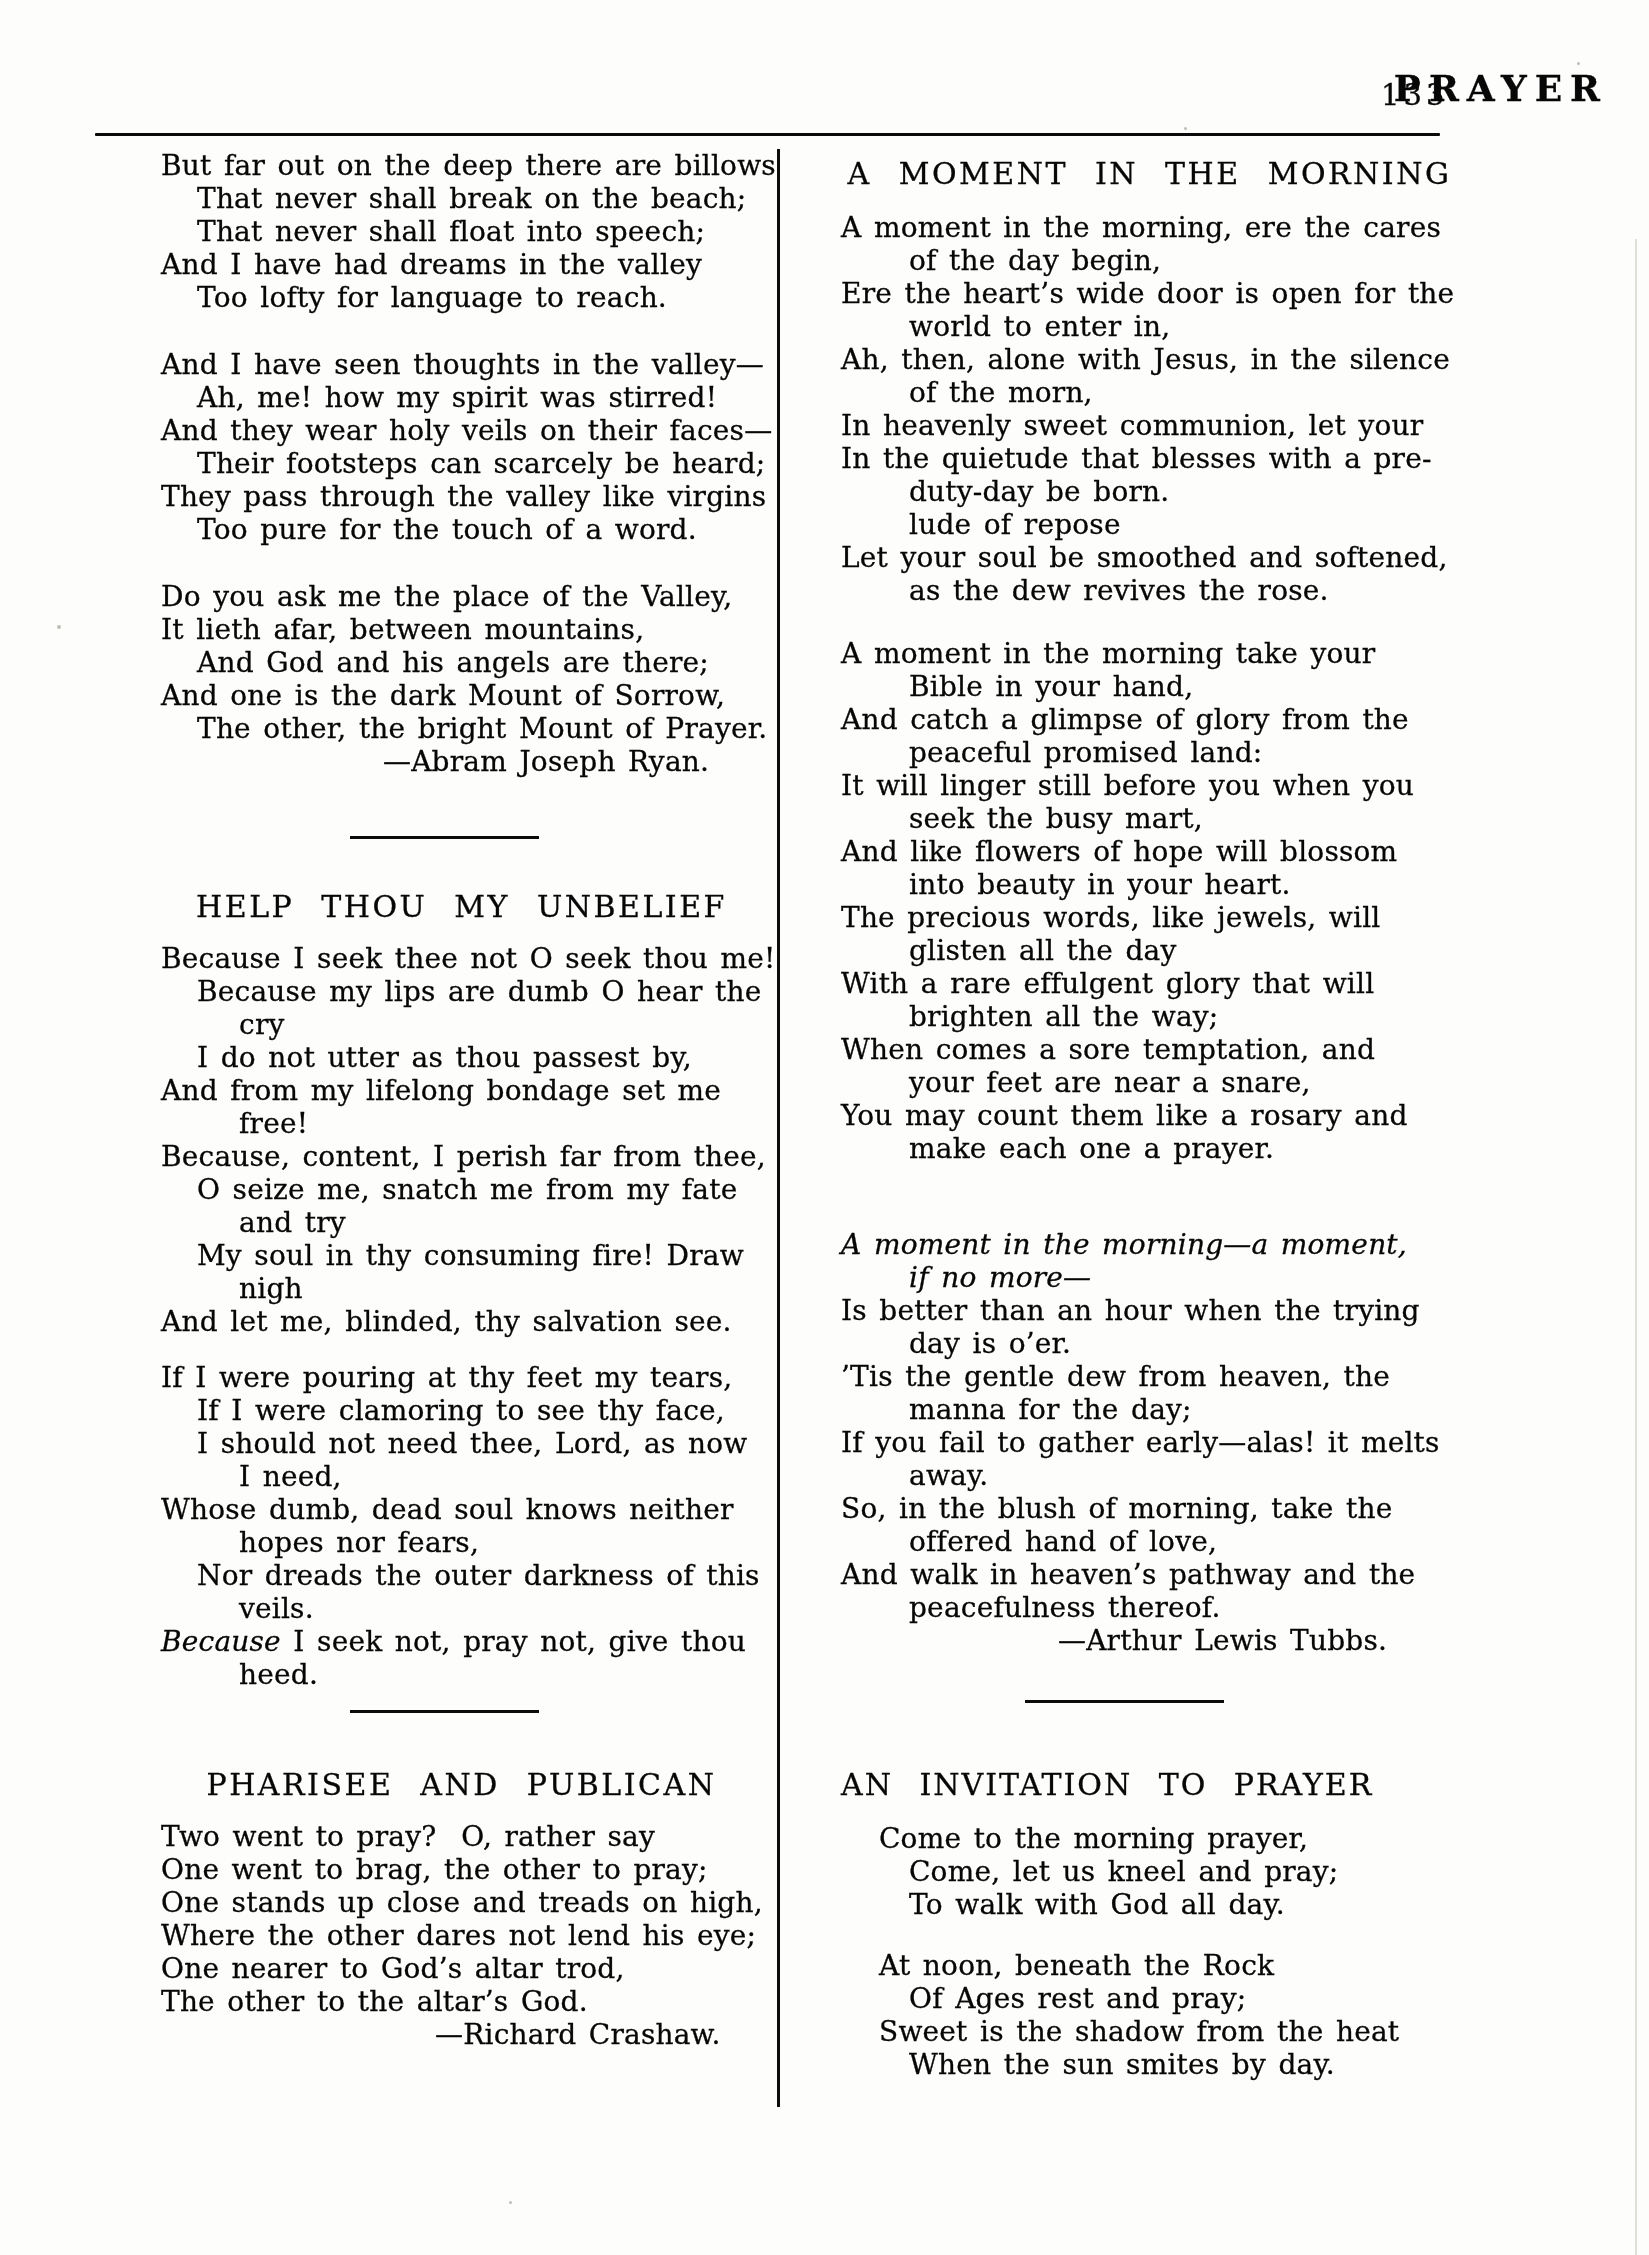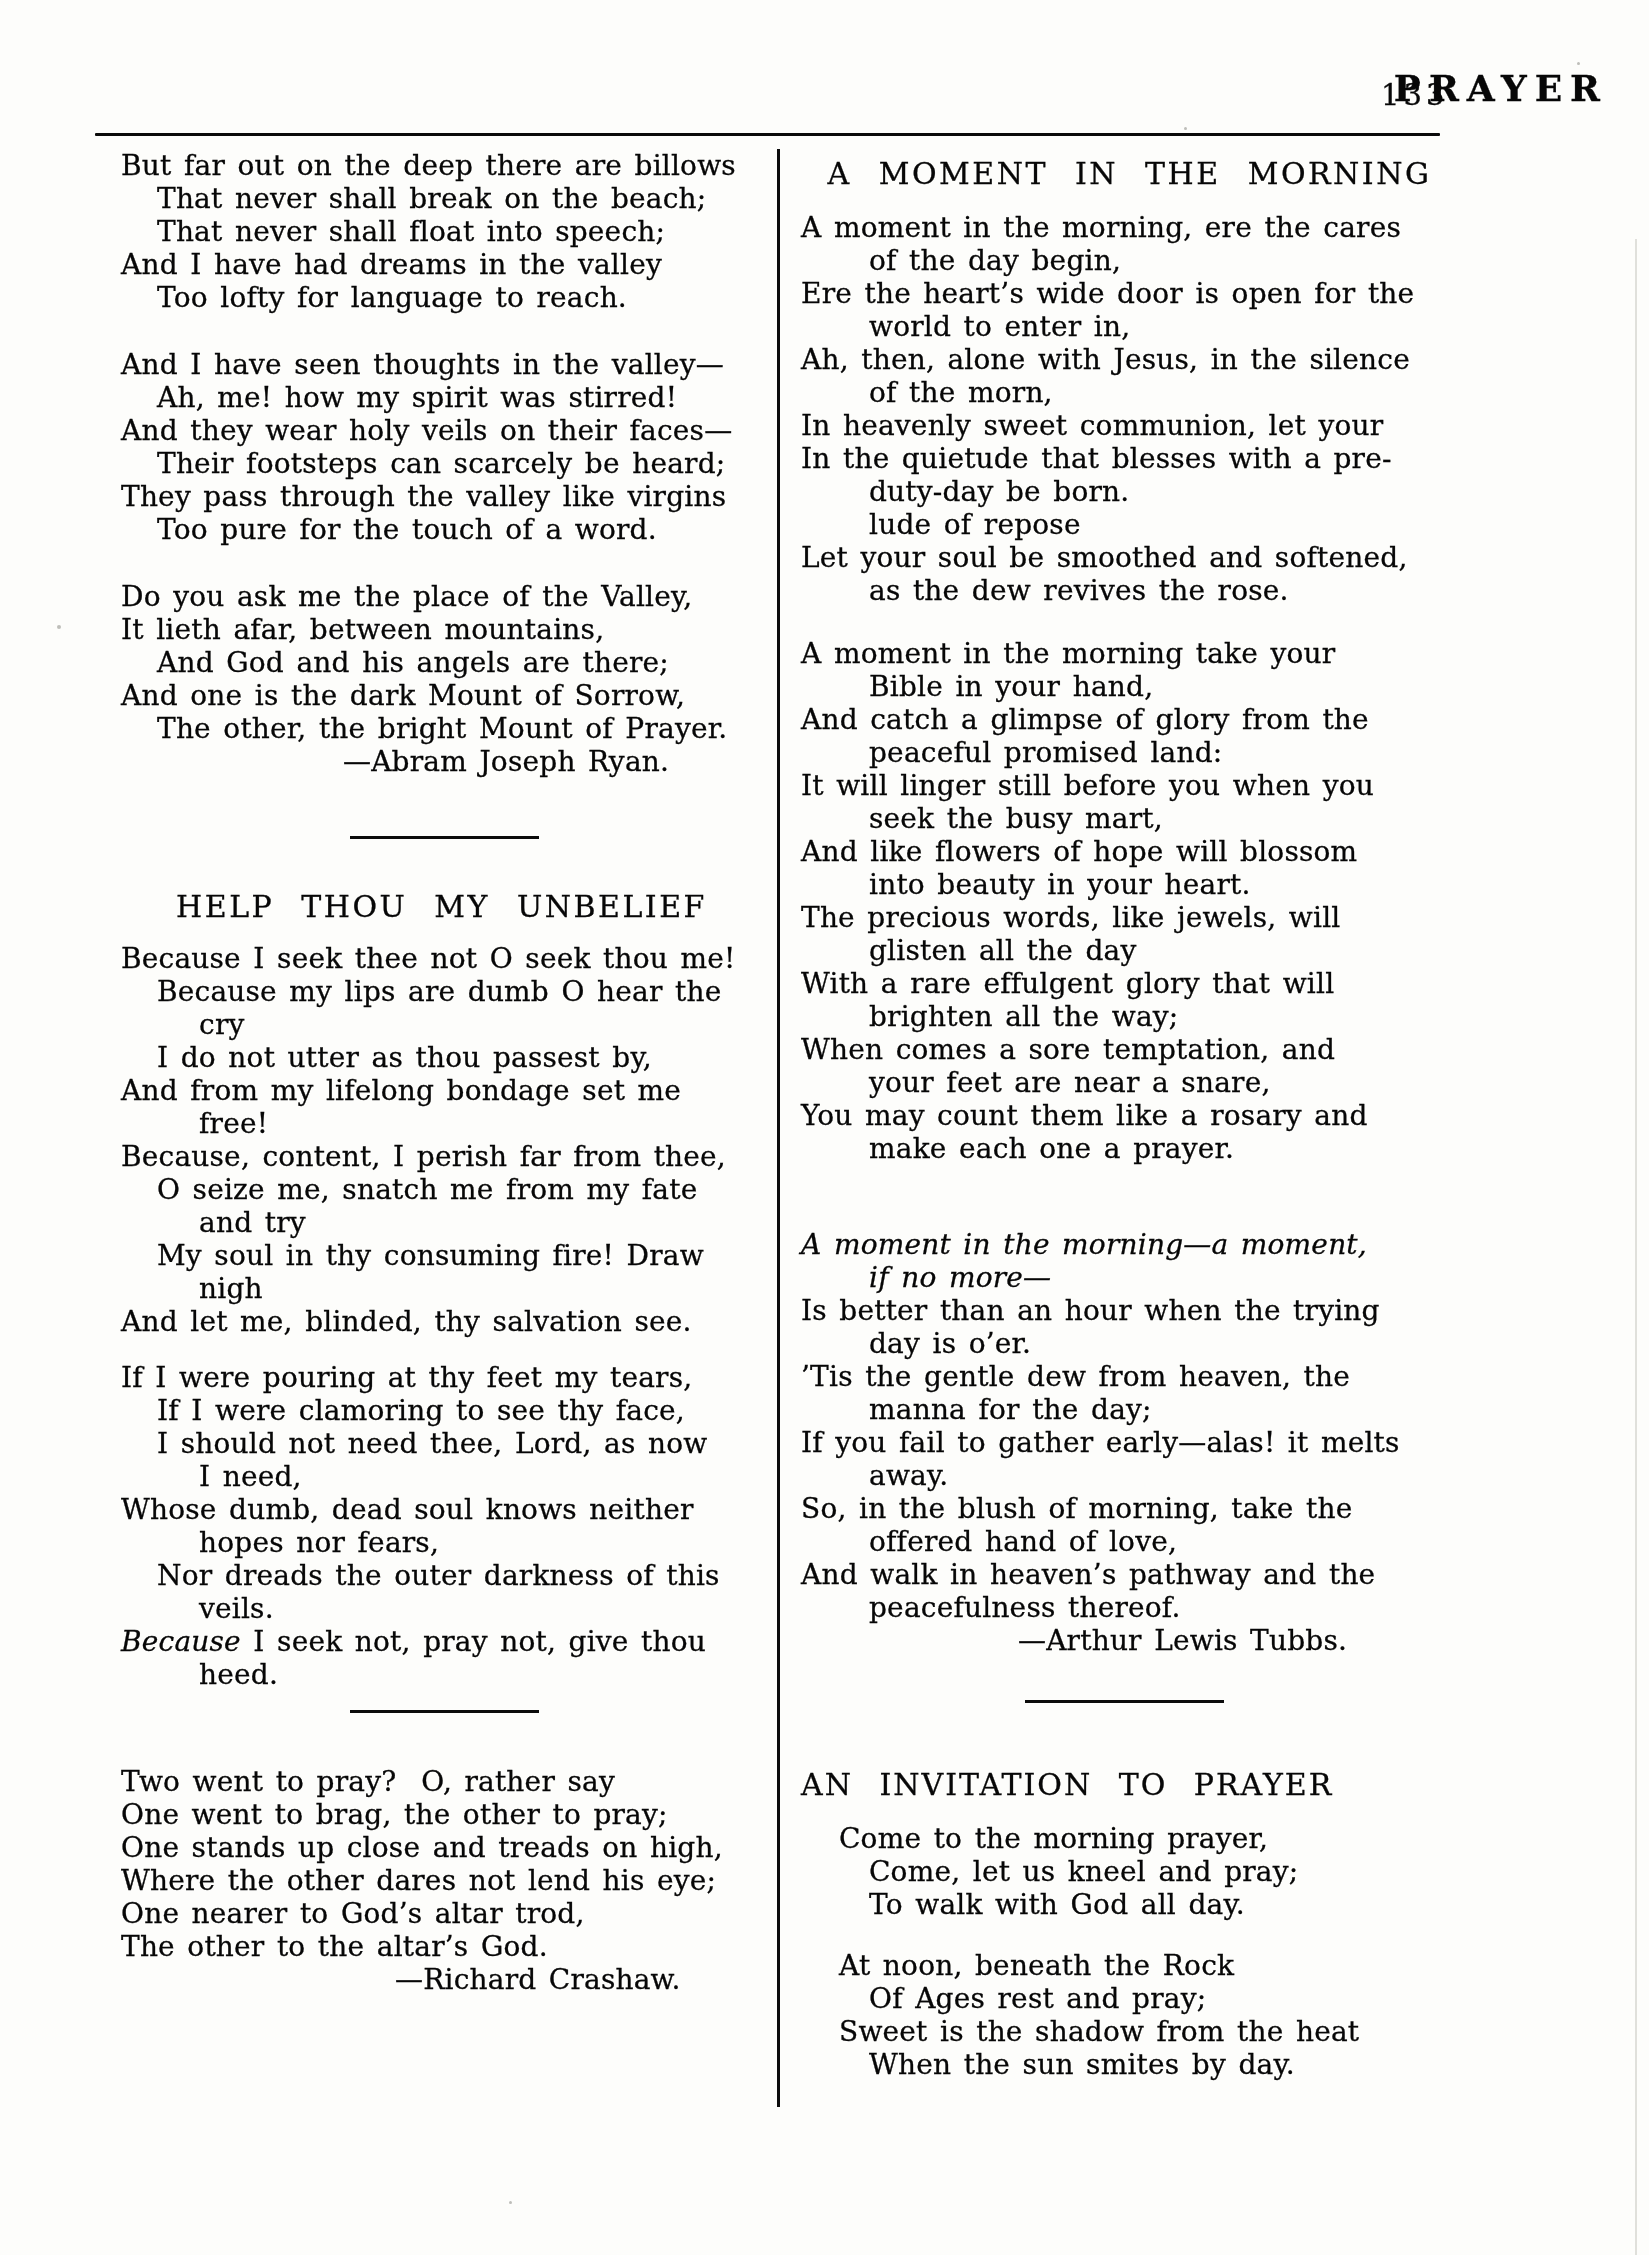--- a/index.html
+++ b/index.html
@@ -24,21 +24,21 @@
     position:absolute;top:133px;left:95px;width:1345px;height:3px;
     background:#0a0a0a;border-radius:1px;
   }
   .column-divider{
     position:absolute;top:149px;left:777px;width:3px;height:1958px;
     background:#0c0c0c;
   }
   .col{position:absolute;top:147px;}
   #col-left{left:121px;width:641px;}
   #col-right{left:801px;width:657px;}
-  .poem{display:block;}
+  .poem{display:block;margin-left:40px;}
   .poem-title{
     font-size:30px;line-height:40px;font-weight:normal;
     margin:0 0 15px 0;text-align:center;
     letter-spacing:2.5px;word-spacing:0.5em;white-space:nowrap;
   }
   #col-right .poem-title{margin-bottom:17px;text-align:center;}
   .stanza{margin:0;}
   .line{
     margin:0;font-size:28px;line-height:33px;
     letter-spacing:0.2px;word-spacing:0.12em;white-space:nowrap;
@@ -120,20 +120,21 @@
           <p class="line ind0">Whose dumb, dead soul knows neither</p>
           <p class="line ind2">hopes nor fears,</p>
           <p class="line ind1">Nor dreads the outer darkness of this</p>
           <p class="line ind2">veils.</p>
           <p class="line ind0"><i>Because</i> I seek not, pray not, give thou</p>
           <p class="line ind2">heed.</p>
         </div>
       </section>
       <div class="rule-short" style="margin-top: 19px; margin-left: 229px; width: 189px;"></div>
       <section class="poem" style="margin-top: 52px;">
+        <h2 class="poem-title">PHARISEE AND PUBLICAN</h2>
         <div class="stanza" style="margin-top: 0px;">
           <p class="line ind0">Two went to pray?&nbsp; O, rather say</p>
           <p class="line ind0">One went to brag, the other to pray;</p>
           <p class="line ind0">One stands up close and treads on high,</p>
           <p class="line ind0">Where the other dares not lend his eye;</p>
           <p class="line ind0">One nearer to God’s altar trod,</p>
           <p class="line ind0">The other to the altar’s God.</p>
         </div>
         <p class="line attribution" style="margin-left: 274px;">—Richard Crashaw.</p>
       </section>

